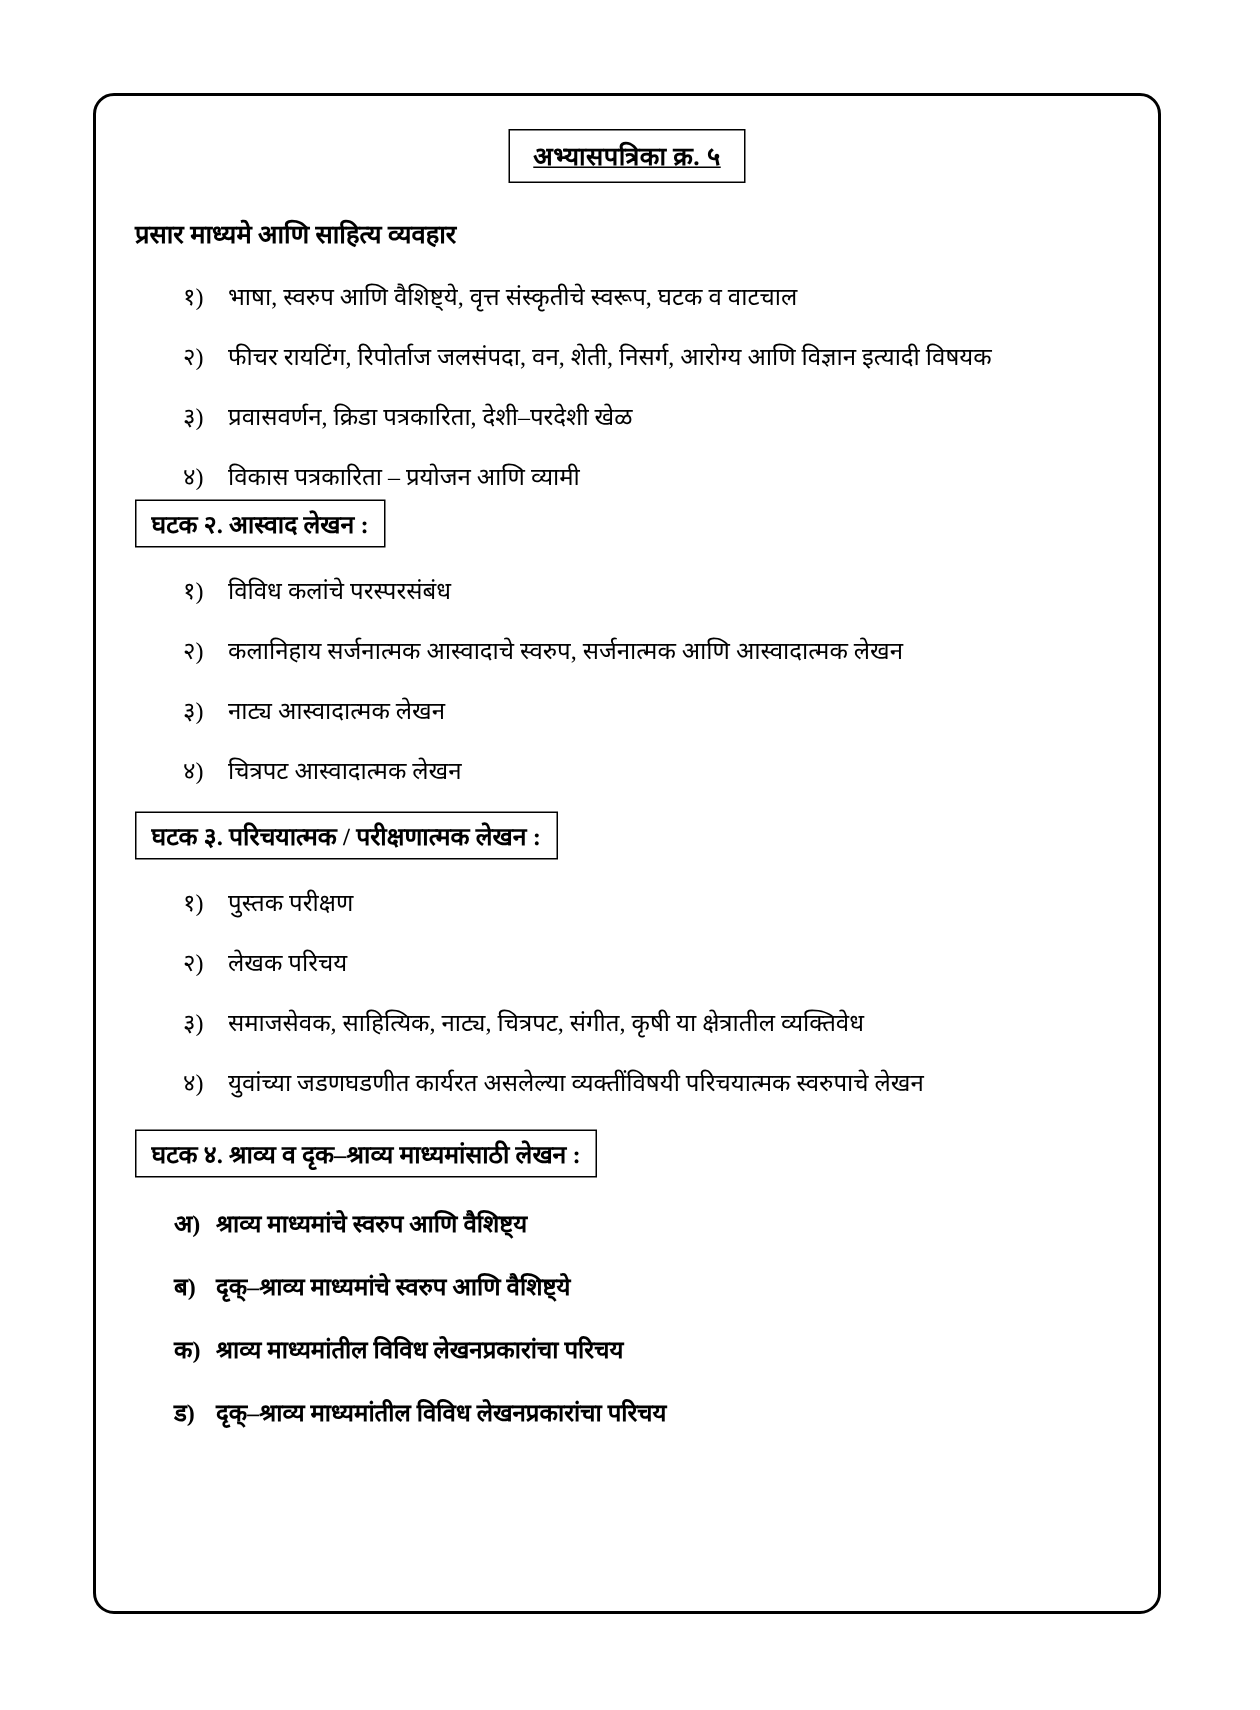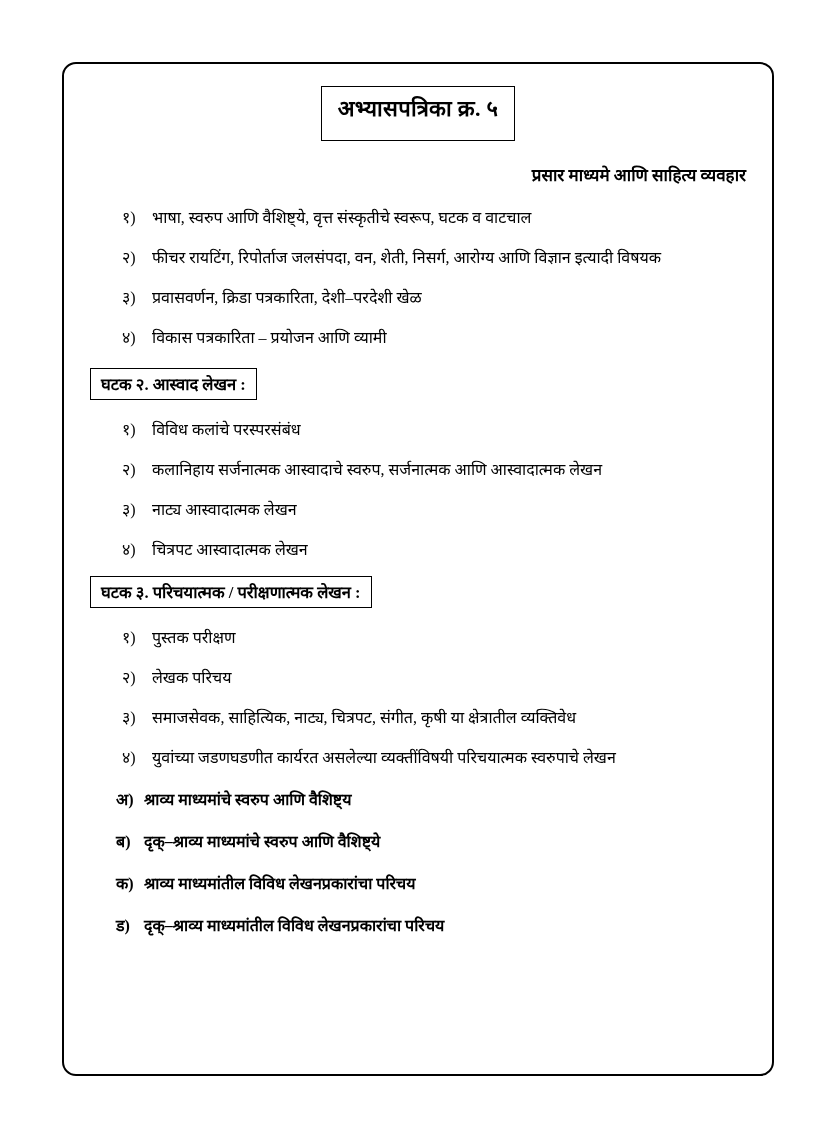--- a/index.html
+++ b/index.html
@@ -25,27 +25,28 @@
     box-sizing: border-box;
     overflow: hidden;
   }
   .inner {
     padding: 22px 26px 10px 26px;
   }
   .title-box {
     margin: 0 auto;
     width: fit-content;
     border: 1.5px solid #000000;
-    padding: 5px 16px 18px 16px;
-    font-size: 22px;
+    padding: 5px 16px 6px 16px;
+    font-size: 17px;
     font-weight: bold;
     letter-spacing: 0.3px;
+    text-decoration: underline;
   }
   .subtitle {
-    text-align: right;
+    text-align: left;
     font-size: 17px;
     font-weight: bold;
     margin-top: 22px;
   }
   .subtitle2 {
     text-align: center;
     font-size: 17px;
     font-weight: bold;
     margin-top: 18px;
   }
@@ -86,21 +87,21 @@
   }
   .unit-4 .item .marker {
     width: 28px;
     font-weight: bold;
   }
   .unit-4 .item .txt {
     font-weight: bold;
     font-family: Liberation Serif, serif;
   }
   .u1 { margin-top: 22px; }
-  .u2 { margin-top: 20px; }
+  .u2 { margin-top: 4px; }
   .u3 { margin-top: 16px; }
   .u4 { margin-top: 20px; }
 </style>
 </head>
 <body>
 
 <div class="page">
   <div class="inner">
 
     <div class="title-box">अभ्यासपत्रिका क्र. ५</div>
@@ -165,20 +166,21 @@
           <span class="txt">समाजसेवक, साहित्यिक, नाट्य, चित्रपट, संगीत, कृषी या क्षेत्रातील व्यक्तिवेध</span>
         </li>
         <li class="item">
           <span class="marker">४)</span>
           <span class="txt">युवांच्या जडणघडणीत कार्यरत असलेल्या व्यक्तींविषयी परिचयात्मक स्वरुपाचे लेखन</span>
         </li>
       </ul>
     </div>
 
     <div class="unit u4 unit-4">
+      <div class="unit-head">घटक ४. श्राव्य व दृक–श्राव्य माध्यमांसाठी लेखन :</div>
       <ul class="items">
         <li class="item">
           <span class="marker">अ)</span>
           <span class="txt">श्राव्य माध्यमांचे स्वरुप आणि वैशिष्ट्य</span>
         </li>
         <li class="item">
           <span class="marker">ब)</span>
           <span class="txt">दृक्–श्राव्य माध्यमांचे स्वरुप आणि वैशिष्ट्ये</span>
         </li>
         <li class="item">

